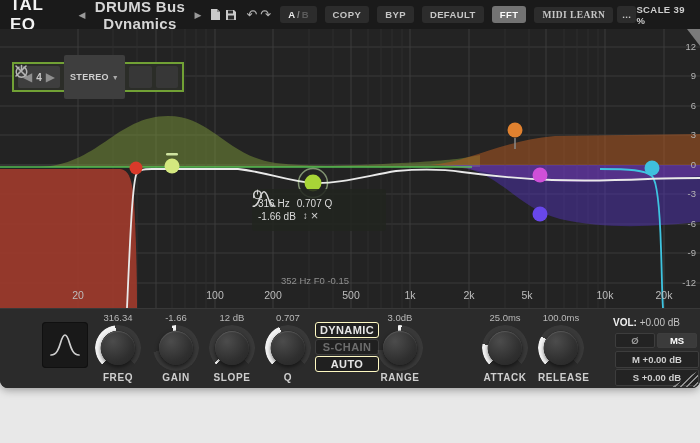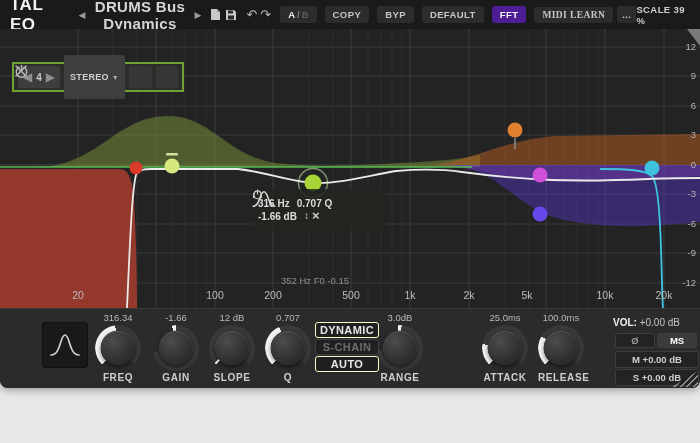--- a/index.html
+++ b/index.html
@@ -11,21 +11,21 @@
   .toolbar{position:absolute;left:0;top:0;width:700px;height:29px;background:#1a1a1a;
     border-bottom:1px solid #0c0c0c;display:flex;align-items:center;}
   .logo{font-size:17px;font-weight:800;color:#f2f2f2;letter-spacing:.5px;margin-left:10px;}
   .tri{color:#9a9a9a;font-size:9px;cursor:default;}
   .preset{color:#d6d6d6;font-size:15px;font-weight:700;letter-spacing:.3px;width:128px;text-align:center;}
   .tb-icon{width:14px;height:14px;display:flex;align-items:center;justify-content:center;color:#b5b5b5;}
   .tb-icon svg{display:block;}
   .uglyph{color:#b5b5b5;font-size:13px;line-height:12px;}
   .tb-btn{background:#2c2c2c;border-radius:3px;color:#c6c6c6;font-size:9.5px;font-weight:700;
     letter-spacing:.4px;padding:3px 8px;white-space:nowrap;}
-  .tb-btn.active{background:#4c1d95;color:#fafafa;}
+  .tb-btn.active{background:#737373;color:#fafafa;}
   .ab{background:#2c2c2c;border-radius:3px;padding:3px 8px;font-size:9.5px;font-weight:700;white-space:nowrap;}
   .ab .a{color:#efefef;} .ab .sep{color:#8a8a8a;padding:0 2px;} .ab .b{color:#5c5c5c;}
   .scale{color:#cfcfcf;font-size:9.5px;font-weight:700;letter-spacing:.4px;margin-left:auto;margin-right:12px;}
   
   .graph{position:absolute;left:0;top:29px;width:700px;height:279px;background:#232323;}
   .graph svg{position:absolute;left:0;top:0;}
   .axis-f{position:absolute;width:26px;text-align:center;font-size:10.5px;color:#bdbdbd;top:260px;}
   .axis-db{position:absolute;width:18px;text-align:right;font-size:9.5px;color:#b5b5b5;left:678px;}
   .annot{position:absolute;left:255px;top:246px;width:120px;text-align:center;font-size:9.5px;color:#8f8f8f;}
   
@@ -36,21 +36,21 @@
   .bn-num{color:#c8c8c8;font-size:10px;font-weight:700;}
   .bn-stereo{background:#3e3e3e;height:22px;border-radius:2px;display:flex;align-items:center;gap:3px;
     padding:11px 6px;color:#cfcfcf;font-size:9px;font-weight:800;letter-spacing:.3px;}
   .bn-stereo .dd{font-size:7px;color:#aaa;}
   .bn-ico{background:#373737;height:22px;width:24px;border-radius:2px;display:flex;align-items:center;justify-content:center;}
   
   .tooltip{position:absolute;left:252px;top:160px;width:122px;height:42px;background:rgba(33,36,30,.85);
     border-radius:3px;display:flex;align-items:center;padding:0 6px;gap:6px;}
   .tt-bell{flex:0 0 auto;}
   .tt-col{display:flex;flex-direction:column;gap:2px;}
-  .tt-row{display:flex;align-items:flex-start;gap:7px;color:#dcdcdc;font-size:10px;font-weight:700;white-space:nowrap;}
+  .tt-row{display:flex;align-items:flex-start;gap:7px;color:#dcdcdc;font-size:10px;font-weight:400;white-space:nowrap;}
   .tt-ico{display:flex;align-items:center;gap:3px;color:#cfcfcf;}
   .tt-ico .g{font-size:10px;line-height:10px;color:#cfcfcf;}
   
   .panel{position:absolute;left:0;top:308px;width:700px;height:80px;background:#2b2b2b;border-top:1px solid #383838;}
   .ftype{position:absolute;left:42px;top:13px;width:46px;height:46px;background:#191919;border-radius:4px;
     display:flex;align-items:center;justify-content:center;box-shadow:inset 0 0 0 1px #101010;}
   .knob{position:absolute;width:46px;text-align:center;}
   .kv{font-size:9.5px;color:#b9b9b9;height:12px;}
   .kc{position:relative;width:46px;height:46px;margin:1px auto 0;}
   .ring{position:absolute;inset:0;border-radius:50%;

